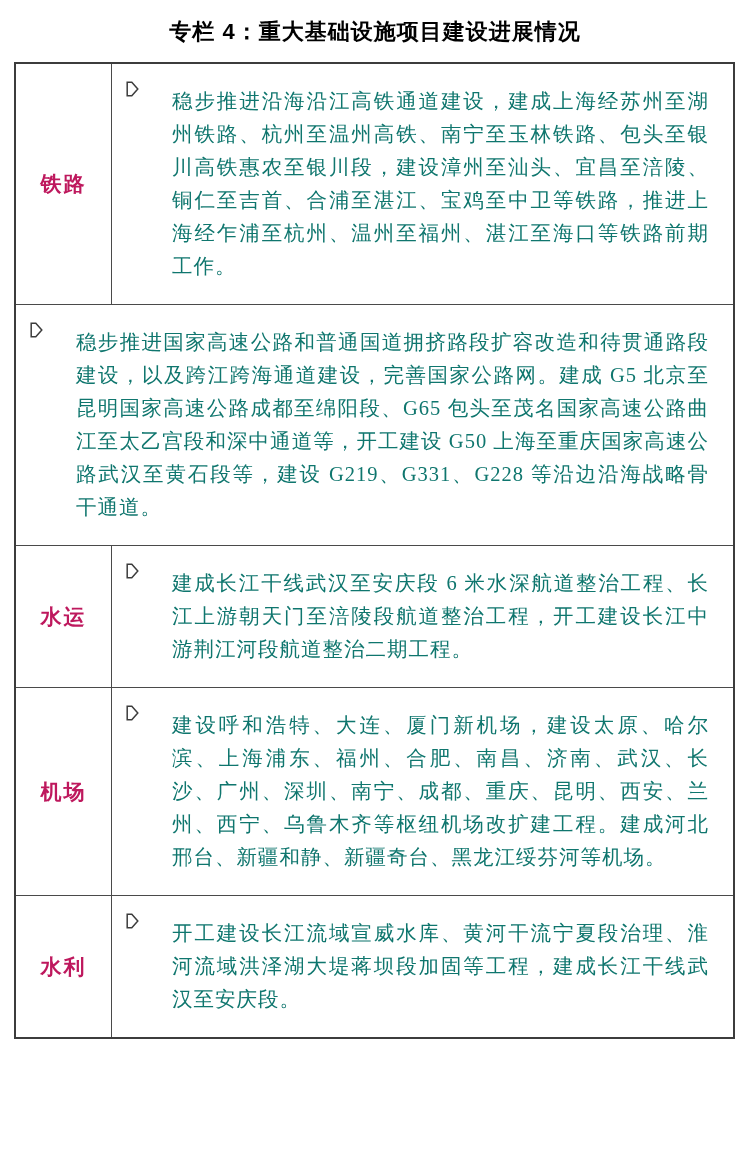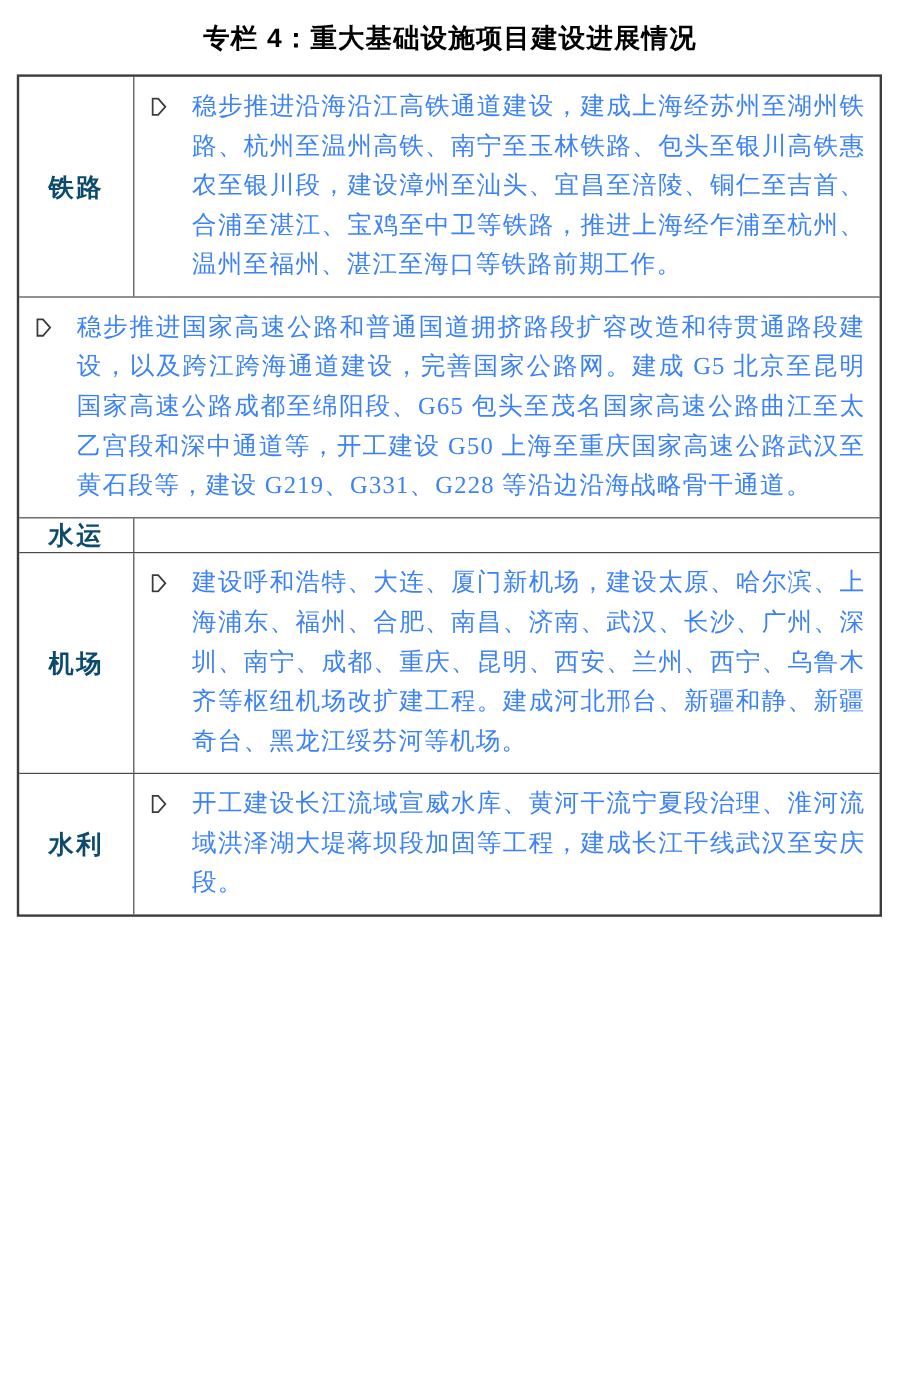--- a/index.html
+++ b/index.html
@@ -45,46 +45,46 @@
   .label-cell {
     flex: 0 0 95px;
     border-right: 1px solid #4a4a4a;
     display: flex;
     align-items: center;
     justify-content: center;
     font-family: "Liberation Sans", sans-serif;
     font-weight: bold;
     font-size: 21px;
     letter-spacing: 2px;
-    color: #0c4a6e;
+    color: #be185d;
   }
   .content-cell {
     flex: 1 1 auto;
     padding: 9px 12px 9px 12px;
     min-width: 0;
   }
   .bullet {
     display: flex;
     align-items: flex-start;
   }
   .marker {
     flex: 0 0 36px;
     padding-top: 8px;
     padding-left: 2px;
     box-sizing: border-box;
   }
   .btext {
-    margin: 0;
+    margin: 12px;
     flex: 1 1 auto;
     font-size: 20.5px;
     line-height: 33px;
     letter-spacing: 1px;
     text-align: justify;
     text-justify: inter-character;
-    color: #3b82f6;
+    color: #0f766e;
   }
 </style>
 </head>
 <body>
 
 <div class="page">
 
   <h1 class="title">专栏 4：重大基础设施项目建设进展情况</h1>
 
   <div class="panel">
@@ -112,20 +112,28 @@
               </svg>
           </span>
           <p class="btext">稳步推进国家高速公路和普通国道拥挤路段扩容改造和待贯通路段建设，以及跨江跨海通道建设，完善国家公路网。建成 G5 北京至昆明国家高速公路成都至绵阳段、G65 包头至茂名国家高速公路曲江至太乙宫段和深中通道等，开工建设 G50 上海至重庆国家高速公路武汉至黄石段等，建设 G219、G331、G228 等沿边沿海战略骨干通道。</p>
         </div>
       </div>
     </div>
 
     <div class="row">
       <div class="label-cell">水运</div>
       <div class="content-cell">
+        <div class="bullet">
+          <span class="marker">
+            <svg width="13" height="16" viewBox="0 0 13 16">
+                <path d="M1.2 1.2 H5.8 L11.8 8 L5.8 14.8 H1.2 Z" fill="#ffffff" stroke="#3c3c3c" stroke-width="1.5" stroke-linejoin="miter"></path>
+              </svg>
+          </span>
+          <p class="btext">建成长江干线武汉至安庆段 6 米水深航道整治工程、长江上游朝天门至涪陵段航道整治工程，开工建设长江中游荆江河段航道整治二期工程。</p>
+        </div>
       </div>
     </div>
 
     <div class="row">
       <div class="label-cell">机场</div>
       <div class="content-cell">
         <div class="bullet">
           <span class="marker">
             <svg width="13" height="16" viewBox="0 0 13 16">
                 <path d="M1.2 1.2 H5.8 L11.8 8 L5.8 14.8 H1.2 Z" fill="#ffffff" stroke="#3c3c3c" stroke-width="1.5" stroke-linejoin="miter"></path>

